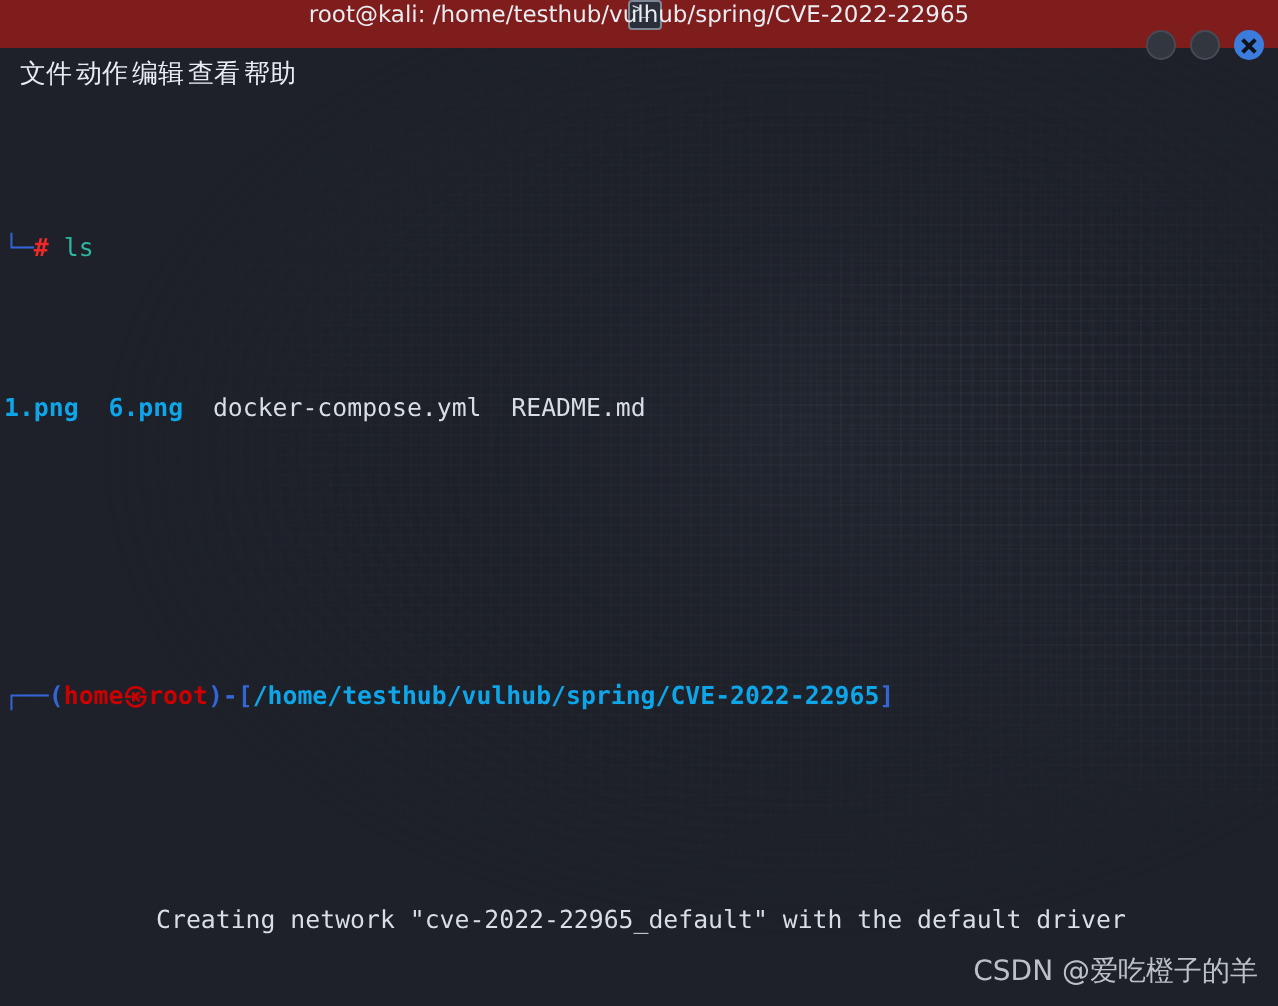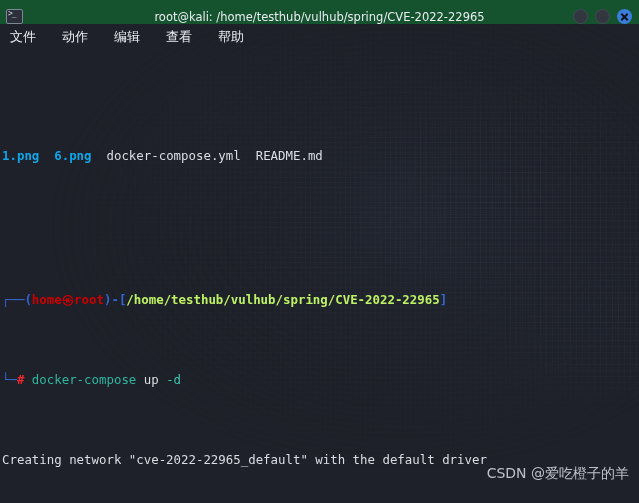--- a/index.html
+++ b/index.html
@@ -45,23 +45,24 @@
     mask-image:
       radial-gradient(ellipse 30% 26% at 82% 38%, #000 0%, rgba(0,0,0,0) 100%),
       radial-gradient(ellipse 26% 22% at 97% 62%, #000 0%, rgba(0,0,0,0) 100%);
     pointer-events:none;
   }
 
   
   #titlebar {
     position:relative;
     height:24px;
-    background:#14532d;
-    display:flex; align-items:flex-end;
+    background:#7f1d1d;
+    display:flex; align-items:center;
     z-index:5;
+    flex-direction:column;
   }
   #term-icon {
     width:17px; height:15px;
     margin-left:6px;
     border:1px solid #7d8795;
     border-radius:2px;
     background:#2b2f3a;
     position:relative;
     flex:0 0 auto;
   }
@@ -101,21 +102,21 @@
   }
   .wbtn.close::before { transform:rotate(45deg); }
   .wbtn.close::after  { transform:rotate(-45deg); }
 
   
   #menubar {
     position:relative;
     height:26px;
     display:flex; align-items:center;
     padding-left:10px;
-    gap:26px;
+    gap:2px;
     z-index:5;
   }
   .menu-item {
     font-family:"DejaVu Sans", sans-serif;
     font-size:13px;
     color:#e8ecf1;
     cursor:default;
   }
 
   
@@ -126,30 +127,30 @@
     line-height:16px;
     white-space:pre;
     color:#d4dae2;
     z-index:4;
   }
   .line { height:16px; }
 
   .blue   { color:#3465d4; font-weight:bold; }
   .red    { color:#cc0000; font-weight:bold; }
   .redbr  { color:#ef2929; font-weight:bold; }
-  .white  { color:#d9dee5; }
-  .boldw  { color:#bef264; font-weight:bold; }
+  .white  { color:#d9dee5;text-align:center; }
+  .boldw  { color:#0ea5e9; font-weight:bold; }
   .teal   { color:#2fb6a0; }
   .cyan   { color:#3ec4ad; }
   .magenta{ color:#0ea5e9; font-weight:bold; }
 
   
   #watermark {
     position:absolute;
-    right:10px; bottom:20px;
+    right:10px; bottom:8px;
     font-family:"DejaVu Sans", sans-serif;
     font-size:14px;
     color:#c9ced6;
     opacity:0.93;
     z-index:6;
     white-space:nowrap;
   }
 </style>
 </head>
 <body>
@@ -173,31 +174,31 @@
     <div class="menu-item">文件</div>
     <div class="menu-item">动作</div>
     <div class="menu-item">编辑</div>
     <div class="menu-item">查看</div>
     <div class="menu-item">帮助</div>
   </div>
 
   <div id="terminal">
 
     
+    <div class="line"><span class="blue">└─</span><span class="redbr">#</span><span> </span><span class="teal">ls</span></div>
 
     
     <div class="line"><span class="magenta">1.png</span><span>  </span><span class="magenta">6.png</span><span>  </span><span class="white">docker-compose.yml</span><span>  </span><span class="white">README.md</span></div>
 
     <div class="line"> </div>
 
     
     <div class="line"><span class="blue">┌──</span><span class="blue">(</span><span class="red">home</span><span class="red">㉿</span><span class="red">root</span><span class="blue">)</span><span class="blue">-</span><span class="blue">[</span><span class="boldw">/home/testhub/vulhub/spring/CVE-2022-22965</span><span class="blue">]</span></div>
 
     
-    <div class="line"><span class="blue">└─</span><span class="redbr">#</span><span> </span><span class="teal">docker-compose</span><span> </span><span class="white">up</span><span> </span><span class="cyan">-d</span></div>
 
     
     <div class="line white">Creating network "cve-2022-22965_default" with the default driver</div>
     
     
     
     
     
     
     

